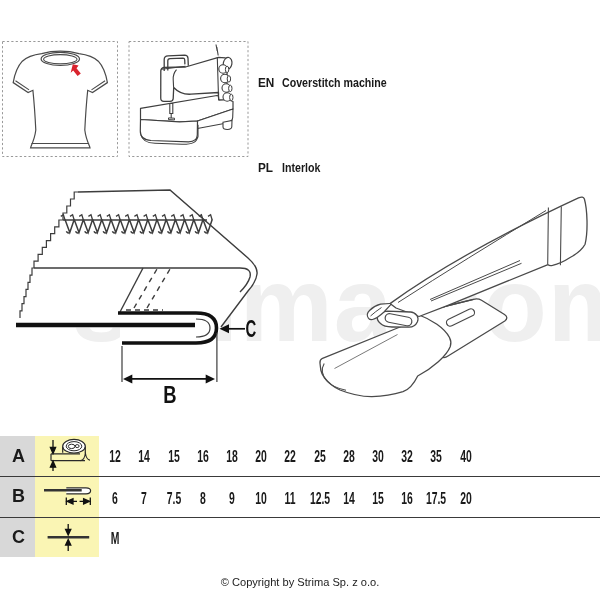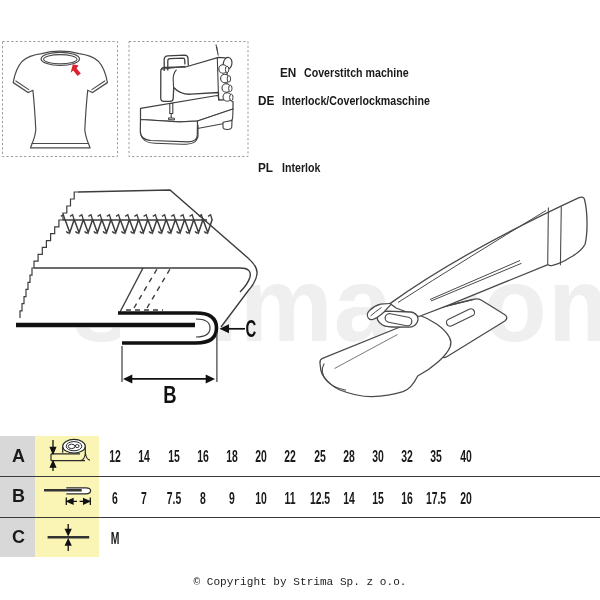--- a/index.html
+++ b/index.html
@@ -4,21 +4,21 @@
 #page{position:relative;width:600px;height:600px;overflow:hidden;background:#fff;font-family:"Liberation Sans",sans-serif;}
 .wm{position:absolute;left:72px;top:252px;font-size:105px;font-weight:bold;color:#efefef;letter-spacing:1px;line-height:1;}
 .lang{position:absolute;left:258px;font-size:13.4px;color:#1a1a1a;white-space:nowrap;}
 .lang b{display:inline-block;font-weight:bold;width:24px;transform:scaleX(0.88);transform-origin:0 0;}
 .lang span{display:inline-block;font-weight:bold;transform:scaleX(0.795);transform-origin:0 0;}
 .gray{position:absolute;left:0;top:436px;width:35px;height:121px;background:#d8d8d8;}
 .yellow{position:absolute;left:35px;top:436px;width:64px;height:121px;background:#faf5b4;}
 .hline{position:absolute;left:0;width:600px;height:1px;background:#3a3a3a;}
 .rowlab{position:absolute;left:0;width:37px;text-align:center;font-weight:bold;font-size:18px;color:#1a1a1a;}
 .num{position:absolute;transform:translate(-50%,-50%) scaleX(0.65);font-size:16px;font-weight:bold;color:#1a1a1a;}
-.copy{position:absolute;left:0;top:575.5px;width:600px;text-align:center;font-family:Liberation Mono, monospace;font-size:11.1px;color:#222;}
+.copy{position:absolute;left:0;top:575.5px;width:600px;text-align:center;font-family:Liberation Sans, sans-serif;font-size:11.1px;color:#222;}
 </style></head><body>
 <div id="page">
 <div class="wm">strima.com</div>
 <svg style="position:absolute;left:0;top:0" width="600" height="600" viewBox="0 0 600 600">
       <rect x="2.5" y="41.5" width="115" height="115" fill="none" stroke="#999" stroke-width="1" stroke-dasharray="2.2,2.2"></rect>
       <rect x="129" y="41.5" width="119" height="115" fill="none" stroke="#999" stroke-width="1" stroke-dasharray="2.2,2.2"></rect>
     </svg>
 <svg style="position:absolute;left:2px;top:41px" width="116" height="116" viewBox="0 0 116 116">
       <path d="M39.7,12.6
  C30.5,13.8 24.5,16.2 20.3,20.2
@@ -61,22 +61,21 @@
       <ellipse cx="98.6" cy="22.5" rx="4.3" ry="6.1" stroke="#3f3f3f" fill="#fff" stroke-width="1.2" transform="rotate(12 98.6 22.5)"></ellipse>
       <circle cx="94" cy="28" r="4.2" stroke="#3f3f3f" fill="#fff" stroke-width="1.1"></circle>
       <ellipse cx="98.1" cy="28.4" rx="1.7" ry="3.2" stroke="#3f3f3f" fill="#fff" stroke-width="1"></ellipse>
       <circle cx="95.8" cy="37.5" r="4.2" stroke="#3f3f3f" fill="#fff" stroke-width="1.1"></circle>
       <ellipse cx="99.89999999999999" cy="37.9" rx="1.7" ry="3.2" stroke="#3f3f3f" fill="#fff" stroke-width="1"></ellipse>
       <circle cx="97.2" cy="47" r="4.2" stroke="#3f3f3f" fill="#fff" stroke-width="1.1"></circle>
       <ellipse cx="101.3" cy="47.4" rx="1.7" ry="3.2" stroke="#3f3f3f" fill="#fff" stroke-width="1"></ellipse>
       <circle cx="98.2" cy="56" r="4.2" stroke="#3f3f3f" fill="#fff" stroke-width="1.1"></circle>
       <ellipse cx="102.3" cy="56.4" rx="1.7" ry="3.2" stroke="#3f3f3f" fill="#fff" stroke-width="1"></ellipse>
     </svg>
-<div class="lang" style="top:65px;margin-left:22px;"><b>EN</b><span>Coverstitch machine</span></div>
-<div class="lang" style="top:93.3px;"><b>DE</b><span>Interlock/Coverlockmaschine</span></div>
+<div class="lang" style="top:75px;"><b>EN</b><span>Coverstitch machine</span></div>
 <div class="lang" style="top:111.6px;margin-top:48px;"><b>PL</b><span>Interlok</span></div>
 <svg style="position:absolute;left:0px;top:170px" width="300" height="250" viewBox="0 0 300 250">
       <path d="M78,22 L170,20 L248,88 Q258,97 257,104 Q256,112 248,121 L221,157 L217,166 Q212,175 196,175 L120,175 L120,157.5 L16,157.5 L16,152.5 L20,148 L34,98 L63,50 Z" fill="#fff" stroke="none"></path>
       <path d="M78,22 L170,20 L248,88 Q258,97 257,104 Q256,112 248,121 L221,157" stroke="#3d3d3d" fill="none" stroke-width="1.4"></path>
       <path d="M63,50 L207,50" stroke="#3d3d3d" fill="none" stroke-width="1.4"></path>
       <path d="M34,98 L240,98 Q252,98 250,107 Q248,114 240,122" stroke="#3d3d3d" fill="none" stroke-width="1.4"></path>
       <path d="M78.0,22.0 L74.2,22.0 L74.2,29.0 L70.5,29.0 L70.5,36.0 L66.8,36.0 L66.8,43.0 L63.0,43.0 L63.0,50.0" stroke="#3d3d3d" fill="none" stroke-width="1.2"></path>
       <path d="M63.0,50.0 L58.9,50.0 L58.9,56.9 L54.7,56.9 L54.7,63.7 L50.6,63.7 L50.6,70.6 L46.4,70.6 L46.4,77.4 L42.3,77.4 L42.3,84.3 L38.1,84.3 L38.1,91.1 L34.0,91.1 L34.0,98.0" stroke="#3d3d3d" fill="none" stroke-width="1.2"></path>
       <path d="M34.0,98.0 L32.0,98.0 L32.0,105.1 L30.0,105.1 L30.0,112.3 L28.0,112.3 L28.0,119.4 L26.0,119.4 L26.0,126.6 L24.0,126.6 L24.0,133.7 L22.0,133.7 L22.0,140.9 L20.0,140.9 L20.0,148.0" stroke="#3d3d3d" fill="none" stroke-width="1.2"></path>
       <path d="M65.0,49.5 L69.8,62.5 L74.2,49.5 M69.8,62.5 Q67.4,63.7 66.4,61.2 M74.2,49.5 L79.0,62.5 L83.4,49.5 M79.0,62.5 Q76.6,63.7 75.6,61.2 M83.4,49.5 L88.2,62.5 L92.6,49.5 M88.2,62.5 Q85.8,63.7 84.8,61.2 M92.6,49.5 L97.4,62.5 L101.8,49.5 M97.4,62.5 Q95.0,63.7 94.0,61.2 M101.8,49.5 L106.6,62.5 L111.0,49.5 M106.6,62.5 Q104.2,63.7 103.2,61.2 M111.0,49.5 L115.8,62.5 L120.2,49.5 M115.8,62.5 Q113.4,63.7 112.4,61.2 M120.2,49.5 L125.0,62.5 L129.4,49.5 M125.0,62.5 Q122.6,63.7 121.6,61.2 M129.4,49.5 L134.2,62.5 L138.6,49.5 M134.2,62.5 Q131.8,63.7 130.8,61.2 M138.6,49.5 L143.4,62.5 L147.8,49.5 M143.4,62.5 Q141.0,63.7 140.0,61.2 M147.8,49.5 L152.6,62.5 L157.0,49.5 M152.6,62.5 Q150.2,63.7 149.2,61.2 M157.0,49.5 L161.8,62.5 L166.2,49.5 M161.8,62.5 Q159.4,63.7 158.4,61.2 M166.2,49.5 L171.0,62.5 L175.4,49.5 M171.0,62.5 Q168.6,63.7 167.6,61.2 M175.4,49.5 L180.2,62.5 L184.6,49.5 M180.2,62.5 Q177.8,63.7 176.8,61.2 M184.6,49.5 L189.4,62.5 L193.8,49.5 M189.4,62.5 Q187.0,63.7 186.0,61.2 M193.8,49.5 L198.6,62.5 L203.0,49.5 M198.6,62.5 Q196.2,63.7 195.2,61.2 M203.0,49.5 L207.8,62.5 L212.2,49.5 M207.8,62.5 Q205.4,63.7 204.4,61.2 " stroke="#3d3d3d" fill="none" stroke-width="1.5"></path>

